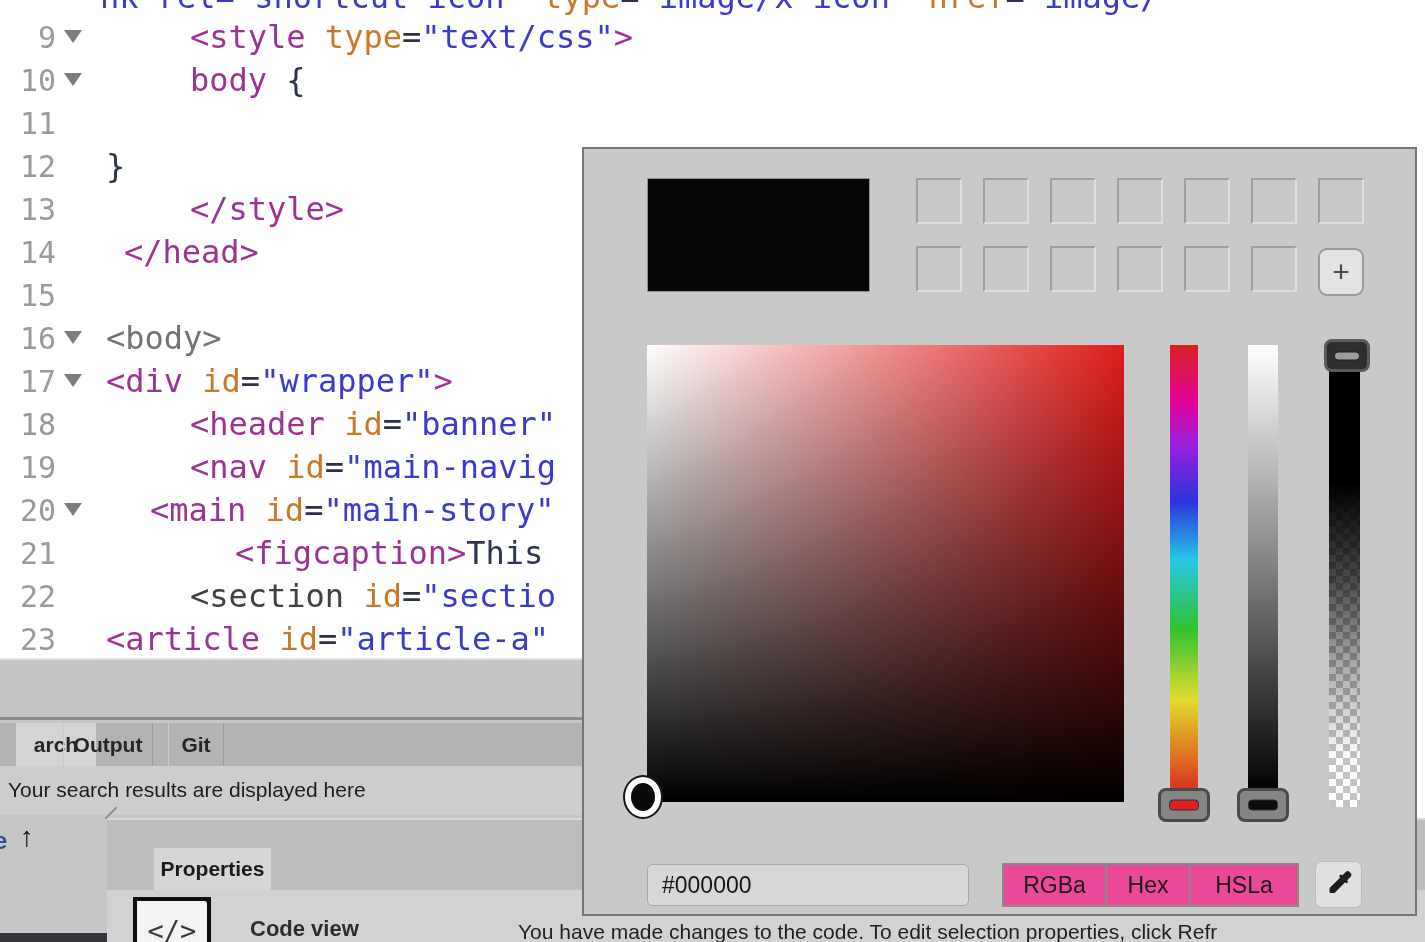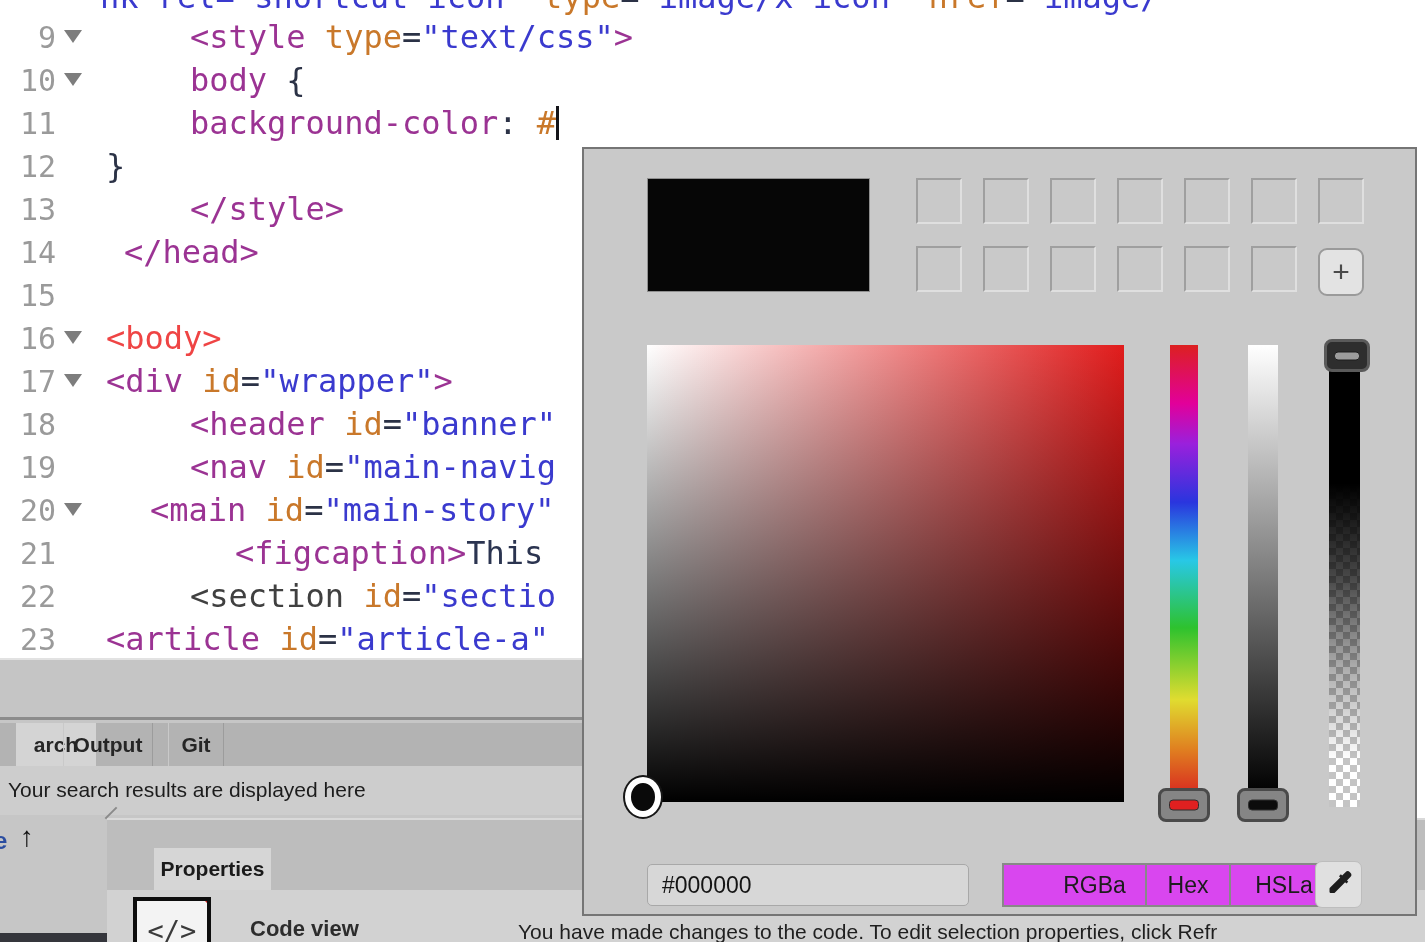--- a/index.html
+++ b/index.html
@@ -97,42 +97,42 @@
   .hue-handle { left:574px; top:639px; }
   .gray-handle { left:653px; top:639px; }
   .alpha-handle { left:740px; top:190px; width:46px; height:33px; background:#2e2e2e;
     border:3px solid #5a5a5a; }
   .alpha-handle .inner { background:#9c9c9c; border-color:#1c1c1c; width:26px; height:9px; }
   .hex-input { position:absolute; left:63px; top:715px; width:322px; height:42px;
     background:#d7d7d7; border:1px solid #a8a8a8; border-radius:5px;
     font-family:"Liberation Sans", sans-serif; font-size:23px; color:#141414;
     padding-left:14px; }
   .fmt-group { position:absolute; left:418px; top:714px; height:44px; display:flex;
-    border:2px solid #888; background:#d946ef;padding-left:40px; }
+    border:2px solid #888; background:#ec4899; }
   .fmt-btn { height:100%; display:flex; align-items:center; justify-content:center;
     font-size:23px; color:#1c1c1c; border-right:2px solid #888; }
   .fmt-btn:last-child { border-right:none; }
   .dropper-btn { position:absolute; left:731px; top:712px; width:47px; height:47px;
     background:#e0e0e0; border-radius:7px; border:1px solid #bdbdbd;
     display:flex; align-items:center; justify-content:center; }
 </style>
 </head>
 <body>
 
 <div class="editor">
   <div id="top-partial-line" class="code-line" style="top: -24px;"><span class="code-text" style="left:100px"><span style="color:#3a3ace">nk rel="shortcut icon" </span><span style="color:#c9782a">type</span><span style="color:#2b3246">=</span><span style="color:#3a3ace">"image/x-icon" </span><span style="color:#c9782a">href</span><span style="color:#2b3246">=</span><span style="color:#3a3ace">"image/"</span></span></div>
   <div id="code-lines">
       <div class="code-line" style="top: 16px;"><span class="gutter-num" style="color:#9a9a9a">9</span><span class="fold-tri"></span><span class="code-text" style="left:190px"><span style="color:#9b3393">&lt;style </span><span style="color:#c9782a">type</span><span style="color:#2b3246">=</span><span style="color:#3a3ace">"text/css"</span><span style="color:#9b3393">&gt;</span></span></div>
       <div class="code-line" style="top: 59px;"><span class="gutter-num" style="color:#9a9a9a">10</span><span class="fold-tri"></span><span class="code-text" style="left:190px"><span style="color:#9b3393">body </span><span style="color:#2b3246">{</span></span></div>
-      <div class="code-line" style="top: 102px;"><span class="gutter-num" style="color:#9a9a9a">11</span><span class="code-text" style="left:190px"><span style="color:#9b3393">background-color</span><span style="color:#2b3246">: </span><span style="color:#c9782a">#</span><span class="caret"></span></span></div>
+      <div class="code-line" style="top: 102px;"><span class="gutter-num" style="color:#9a9a9a">11</span></div>
       <div class="code-line" style="top: 145px;"><span class="gutter-num" style="color:#9a9a9a">12</span><span class="code-text" style="left:106px"><span style="color:#2b3246">}</span></span></div>
       <div class="code-line" style="top: 188px;"><span class="gutter-num" style="color:#9a9a9a">13</span><span class="code-text" style="left:190px"><span style="color:#9b3393">&lt;/style&gt;</span></span></div>
       <div class="code-line" style="top: 231px;"><span class="gutter-num" style="color:#9a9a9a">14</span><span class="code-text" style="left:124px"><span style="color:#9b3393">&lt;/head&gt;</span></span></div>
       <div class="code-line" style="top: 274px;"><span class="gutter-num" style="color:#9a9a9a">15</span><span class="code-text" style="left:106px"></span></div>
-      <div class="code-line" style="top: 317px;"><span class="gutter-num" style="color:#9a9a9a">16</span><span class="fold-tri"></span><span class="code-text" style="left:106px"><span style="color:#ef4444">&lt;body&gt;</span></span></div>
+      <div class="code-line" style="top: 317px;"><span class="gutter-num" style="color:#9a9a9a">16</span><span class="fold-tri"></span><span class="code-text" style="left:106px"><span style="color:#737373">&lt;body&gt;</span></span></div>
       <div class="code-line" style="top: 360px;"><span class="gutter-num" style="color:#9a9a9a">17</span><span class="fold-tri"></span><span class="code-text" style="left:106px"><span style="color:#9b3393">&lt;div </span><span style="color:#c9782a">id</span><span style="color:#2b3246">=</span><span style="color:#3a3ace">"wrapper"</span><span style="color:#9b3393">&gt;</span></span></div>
       <div class="code-line" style="top: 403px;"><span class="gutter-num" style="color:#9a9a9a">18</span><span class="code-text" style="left:190px"><span style="color:#9b3393">&lt;header </span><span style="color:#c9782a">id</span><span style="color:#2b3246">=</span><span style="color:#3a3ace">"banner"</span></span></div>
       <div class="code-line" style="top: 446px;"><span class="gutter-num" style="color:#9a9a9a">19</span><span class="code-text" style="left:190px"><span style="color:#9b3393">&lt;nav </span><span style="color:#c9782a">id</span><span style="color:#2b3246">=</span><span style="color:#3a3ace">"main-navig</span></span></div>
       <div class="code-line" style="top: 489px;"><span class="gutter-num" style="color:#9a9a9a">20</span><span class="fold-tri"></span><span class="code-text" style="left:150px"><span style="color:#9b3393">&lt;main </span><span style="color:#c9782a">id</span><span style="color:#2b3246">=</span><span style="color:#3a3ace">"main-story"</span></span></div>
       <div class="code-line" style="top: 532px;"><span class="gutter-num" style="color:#9a9a9a">21</span><span class="code-text" style="left:235px"><span style="color:#9b3393">&lt;figcaption&gt;</span><span style="color:#2b3450">This</span></span></div>
       <div class="code-line" style="top: 575px;"><span class="gutter-num" style="color:#9a9a9a">22</span><span class="code-text" style="left:190px"><span style="color:#404040">&lt;section </span><span style="color:#c9782a">id</span><span style="color:#2b3246">=</span><span style="color:#3a3ace">"sectio</span></span></div>
       <div class="code-line" style="top: 618px;"><span class="gutter-num" style="color:#9a9a9a">23</span><span class="code-text" style="left:106px"><span style="color:#9b3393">&lt;article </span><span style="color:#c9782a">id</span><span style="color:#2b3246">=</span><span style="color:#3a3ace">"article-a"</span></span></div>
     </div>
 </div>
 

